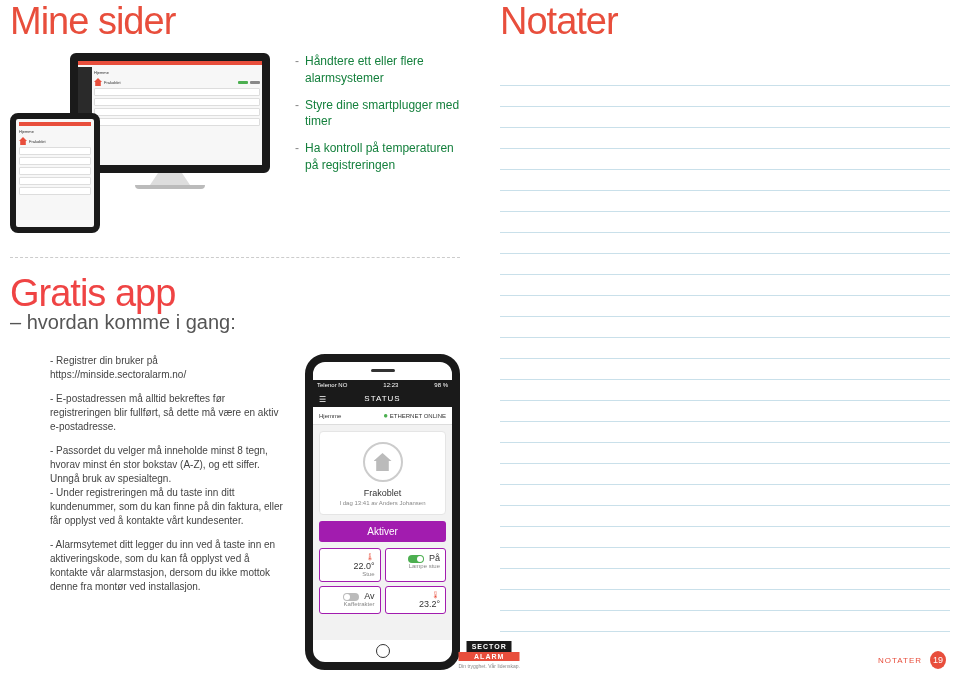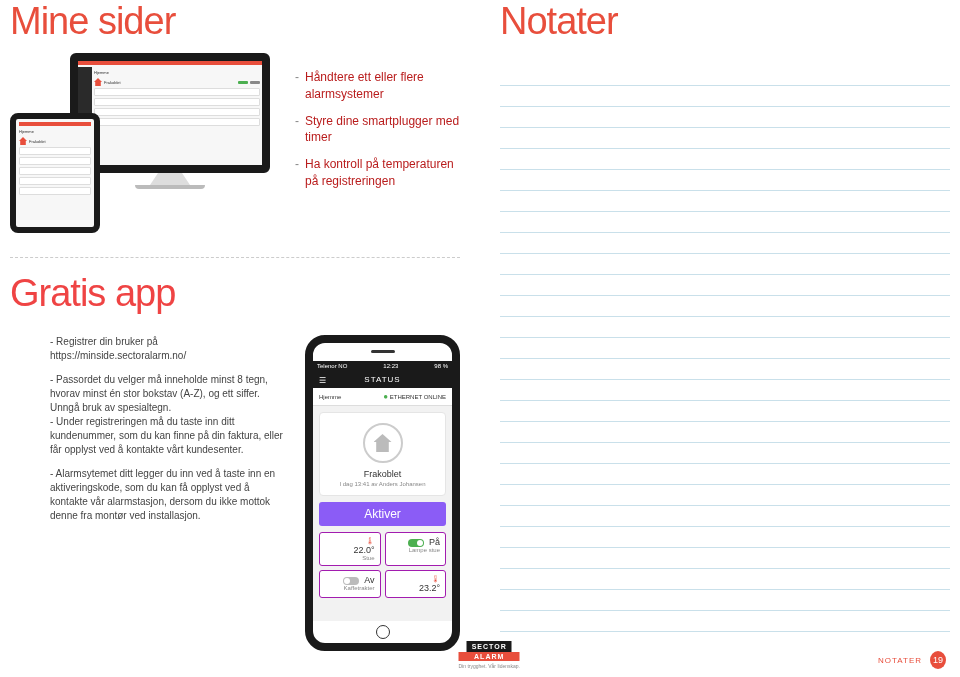--- a/index.html
+++ b/index.html
@@ -24,21 +24,21 @@
   .mini-ui { padding: 3px; font-size: 3px; }
   .mini-head { background: #e84e3c; height: 4px; margin-bottom: 2px; }
   .mini-row { background: #fff; border: 1px solid #ddd; height: 8px; margin-bottom: 2px; border-radius: 1px; }
   .mini-side { position: absolute; left: 0; top: 6px; bottom: 0; width: 14px; background: #2a2a2a; }
   .mini-main { margin-left: 14px; padding: 2px; }
   .mini-label { font-size: 4px; color: #333; padding: 1px 0; }
   .mini-chip { display: inline-block; background: #4caf50; width: 10px; height: 3px; border-radius: 1px; }
   .mini-chip2 { display: inline-block; background: #888; width: 10px; height: 3px; border-radius: 1px; }
   .house-ico { display: inline-block; width: 8px; height: 8px; background: #e84e3c; clip-path: polygon(50% 0, 100% 50%, 85% 50%, 85% 100%, 15% 100%, 15% 50%, 0 50%); }
 
-  .bullets { list-style: none; font-size: 12px; color: #b91c1c; line-height: 1.4; margin-top: 16px; }
+  .bullets { list-style: none; font-size: 12px; color: #15803d; line-height: 1.4; }
   .bullets li { margin-bottom: 10px; position: relative; padding-left: 10px; }
   .bullets li::before { content: "-"; position: absolute; left: 0; color: #888; }
 
   .divider { border: none; border-top: 1px dashed #ccc; margin: 24px 0 14px 0; }
 
   
   .section2 { display: flex; gap: 20px; }
   .app-text { flex: 1; font-size: 10px; color: #444; line-height: 1.4; margin-left: 40px; }
   .app-text p { margin-bottom: 10px; }
 
@@ -49,21 +49,21 @@
   .phone-statusbar { background: #1a1a1a; color: #fff; display: flex; justify-content: space-between; padding: 2px 4px; font-size: 6px; }
   .phone-nav { background: #1a1a1a; color: #fff; text-align: center; padding: 4px 0; font-size: 8px; letter-spacing: 1px; position: relative; }
   .phone-nav .menu-ico { position: absolute; left: 6px; top: 5px; font-size: 8px; }
   .phone-substatus { background: #fff; display: flex; justify-content: space-between; align-items: center; padding: 4px 6px; font-size: 6px; border-bottom: 1px solid #ddd; }
   .phone-substatus .dot { color: #4caf50; font-size: 8px; }
   .phone-card { background: #fff; margin: 6px; border-radius: 4px; padding: 10px 6px 8px 6px; text-align: center; border: 1px solid #e5e5e5; }
   .status-circle { width: 40px; height: 40px; border: 2px solid #ccc; border-radius: 50%; margin: 0 auto 6px auto; display: flex; align-items: center; justify-content: center; }
   .house-lg { width: 18px; height: 18px; background: #bbb; clip-path: polygon(50% 0, 100% 45%, 85% 45%, 85% 100%, 15% 100%, 15% 45%, 0 45%); position: relative; }
   .phone-card .title { font-size: 9px; color: #333; font-weight: 500; }
   .phone-card .sub2 { font-size: 6px; color: #888; margin-top: 2px; }
-  .activate-btn { background: #8b5cf6; color: #fff; text-align: center; padding: 5px; margin: 0 6px; border-radius: 3px; font-size: 12px; }
+  .activate-btn { background: #a21caf; color: #fff; text-align: center; padding: 5px; margin: 0 6px; border-radius: 3px; font-size: 10px; }
   .tiles { display: flex; flex-wrap: wrap; gap: 4px; padding: 6px; }
   .tile { background: #fff; border: 1px solid #a21caf; border-radius: 3px; width: calc(50% - 2px); padding: 4px 5px; text-align: right; }
   .tile .big { font-size: 9px; color: #333; display: block; }
   .tile .small { font-size: 6px; color: #888; display: block; }
   .toggle { display: inline-block; width: 16px; height: 8px; border-radius: 4px; vertical-align: middle; position: relative; margin-right: 3px; }
   .toggle::after { content: ""; position: absolute; top: 1px; width: 6px; height: 6px; background: #fff; border-radius: 50%; }
   .toggle.on { background: #4caf50; } .toggle.on::after { right: 1px; }
   .toggle.off { background: #bbb; } .toggle.off::after { left: 1px; }
 
   
@@ -135,24 +135,26 @@
       <ul class="bullets">
         <li>Håndtere ett eller flere alarmsystemer</li>
         <li>Styre dine smartplugger med timer</li>
         <li>Ha kontroll på temperaturen på registreringen</li>
       </ul>
     </div>
 
     <hr class="divider">
 
     <h2 class="h2">Gratis app</h2>
+    <div class="sub">– hvordan komme i gang:</div>
 
     <div class="section2" style="margin-top:20px;">
       <div class="app-text">
         <p>- Registrer din bruker på https://minside.sectoralarm.no/</p>
+        <p>- E-postadressen må alltid bekreftes før registreringen blir fullført, så dette må være en aktiv e-postadresse.</p>
         <p style="white-space:pre-line;">- Passordet du velger må inneholde minst 8 tegn, hvorav minst én stor bokstav (A-Z), og ett siffer. Unngå bruk av spesialtegn.
 - Under registreringen må du taste inn ditt kundenummer, som du kan finne på din faktura, eller får opplyst ved å kontakte vårt kundesenter.</p>
         <p>- Alarmsytemet ditt legger du inn ved å taste inn en aktiveringskode, som du kan få opplyst ved å kontakte vår alarmstasjon, dersom du ikke mottok denne fra montør ved installasjon.</p>
       </div>
 
       <div class="phone">
         <div class="phone-speaker"></div>
         <div class="phone-screen">
           <div class="phone-statusbar">
             <span>Telenor NO</span>

